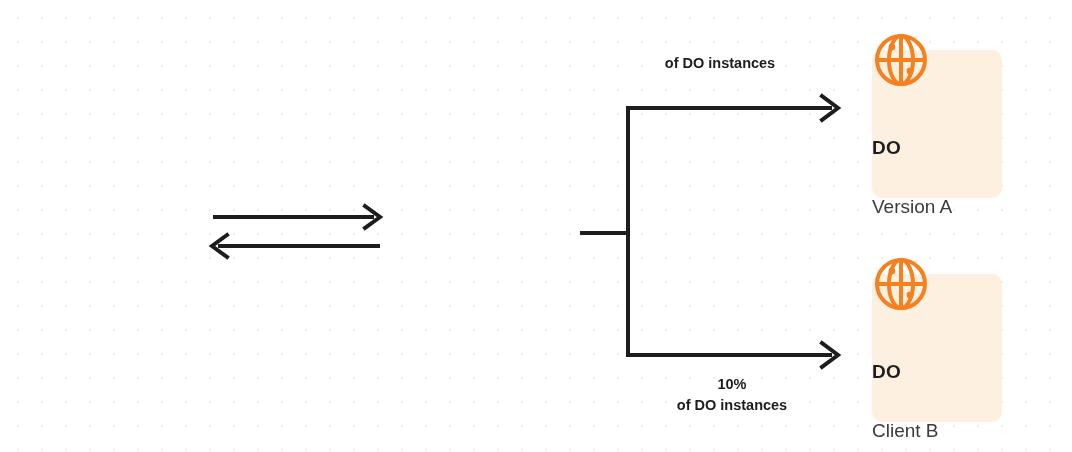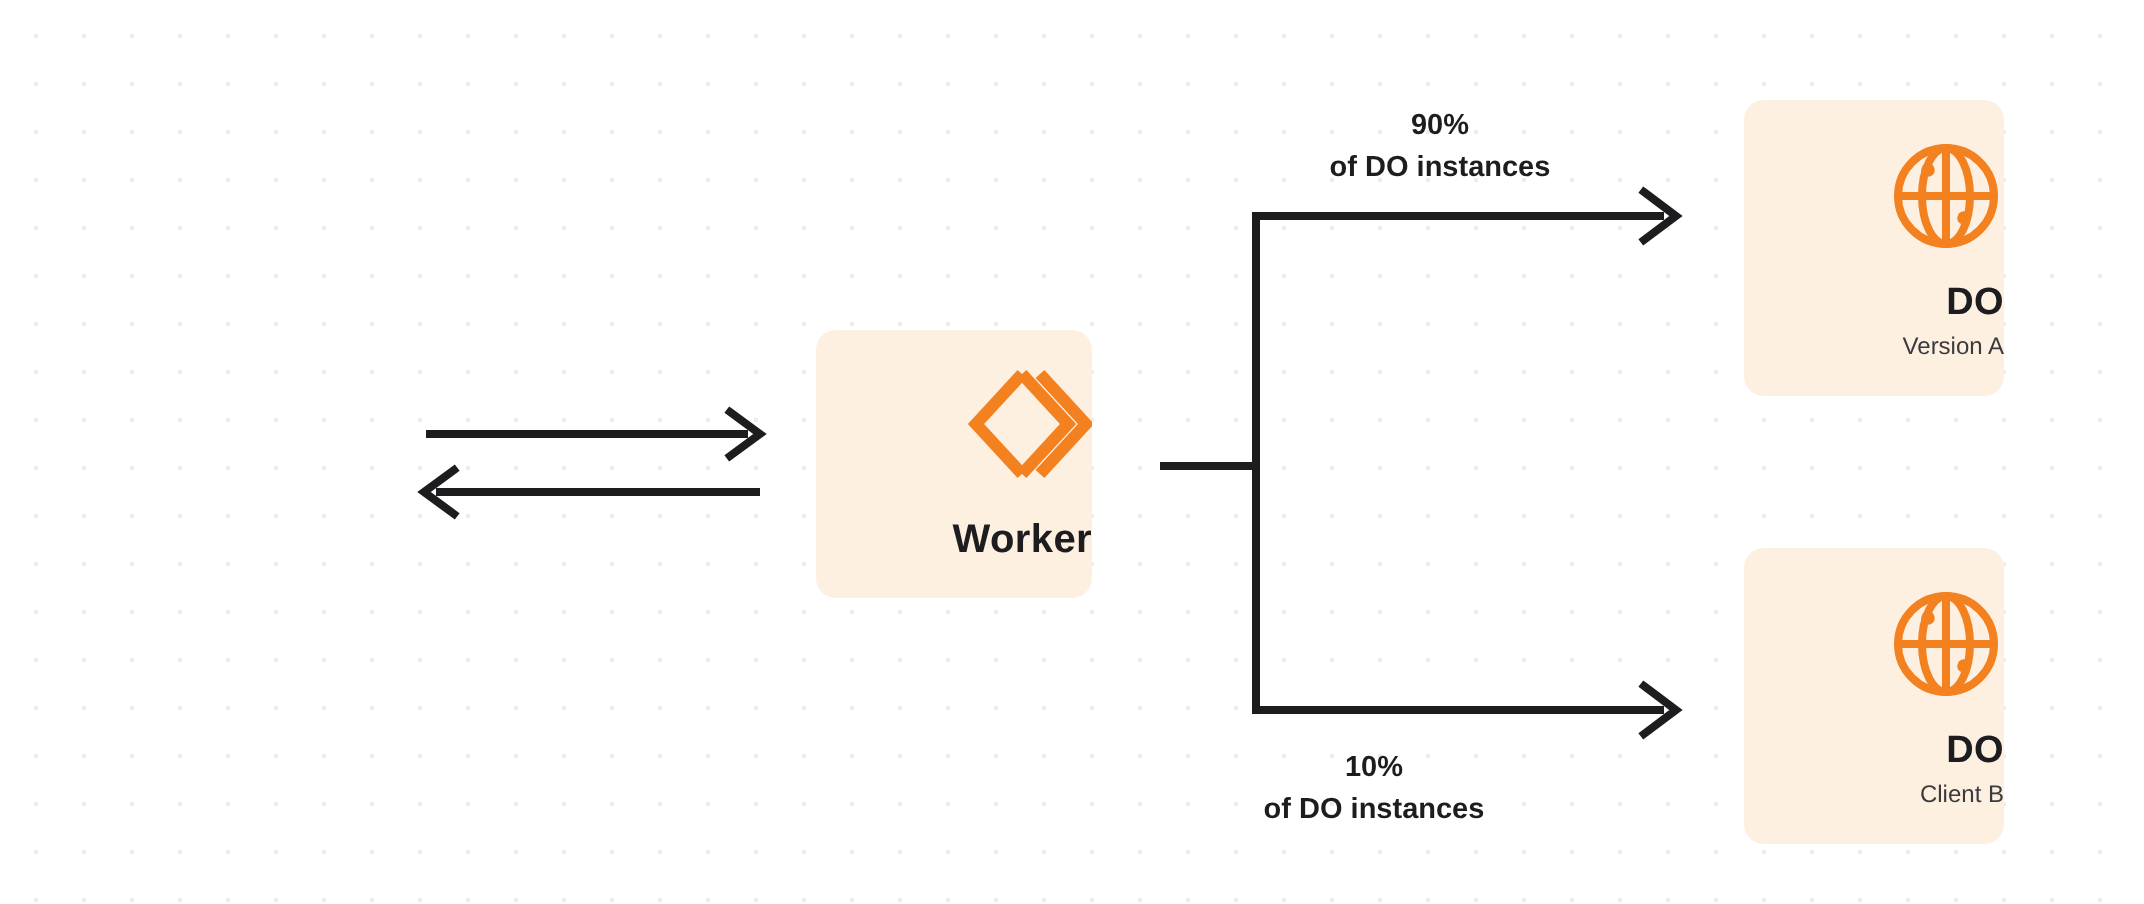--- a/index.html
+++ b/index.html
@@ -24,22 +24,23 @@
     background-position: 6px 6px;
   }
 
   
   .node {
     position: absolute;
     box-sizing: border-box;
     border-radius: 10px;
     display: flex;
     flex-direction: column;
-    align-items: flex-end;
+    align-items: flex-start;
     justify-content: center;
+    gap: 34px;
   }
 
   .node-client {
     left: 42px;
     top: 166px;
     width: 144px;
     height: 134px;
     background-color: #f4f5f7;
   }
   .node-client .node-title {
@@ -74,21 +75,21 @@
   .node-do-b { top: 274px; }
 
   .node-do .node-title {
     font-size: 19px;
     font-weight: bold;
     color: #1d1d1f;
     margin-top: 14px;
     letter-spacing: 0.2px;
   }
   .node-do .node-subtitle {
-    font-size: 12px;
+    font-size: 19px;
     font-weight: normal;
     color: #3b3b3d;
     margin-top: 3px;
   }
 
   .icon-wrap {
     display: flex;
     align-items: center;
     justify-content: center;
   }
@@ -112,21 +113,21 @@
     color: #1d1d1f;
     line-height: 1.42;
     white-space: nowrap;
   }
   .edge-label-top {
     left: 612px;
     top: 53px;
     width: 216px;
   }
   .edge-label-bottom {
-    left: 579px;
+    left: 624px;
     top: 374px;
     width: 216px;
   }
 </style>
 </head>
 <body>
 
 <div id="canvas">
 
   <svg class="svg-layer" width="1072" height="452" viewBox="0 0 1072 452">
@@ -151,42 +152,29 @@
       <polyline points="822,96 838,108 822,120" fill="none" stroke="#1d1d1f" stroke-width="4" stroke-linecap="square" stroke-linejoin="miter"></polyline>
     </g>
 
     <g>
       <line x1="626" y1="355" x2="832" y2="355" stroke="#1d1d1f" stroke-width="4" stroke-linecap="butt"></line>
       <polyline points="822,343 838,355 822,367" fill="none" stroke="#1d1d1f" stroke-width="4" stroke-linecap="square" stroke-linejoin="miter"></polyline>
     </g>
   </svg>
 
   <div class="edge-label edge-label-top">
-    <div>90%</div>
     <div>of DO instances</div>
   </div>
 
   <div class="edge-label edge-label-bottom">
     <div>10%</div>
     <div>of DO instances</div>
   </div>
 
 
-  <div class="node node-worker">
-    <div class="icon-wrap">
-      <svg width="66" height="58" viewBox="0 0 66 58" aria-hidden="true">
-
-        <path d="M31 4 L8 29 L31 54" fill="none" stroke="#f48120" stroke-width="6" stroke-linecap="butt" stroke-linejoin="miter"></path>
-        <path d="M31 4 L54 29 L31 54" fill="none" stroke="#f48120" stroke-width="6" stroke-linecap="butt" stroke-linejoin="miter"></path>
-
-        <path d="M40 4 L63 29 L40 54" fill="none" stroke="#f48120" stroke-width="6" stroke-linecap="butt" stroke-linejoin="miter"></path>
-      </svg>
-    </div>
-    <div class="node-title">Worker</div>
-  </div>
 
   <div class="node node-do node-do-a">
     <div class="icon-wrap">
       <svg width="58" height="58" viewBox="0 0 58 58" aria-hidden="true">
         <circle cx="29" cy="29" r="24" fill="none" stroke="#f48120" stroke-width="4"></circle>
         <line x1="5" y1="29" x2="53" y2="29" stroke="#f48120" stroke-width="4"></line>
         <line x1="29" y1="5" x2="29" y2="53" stroke="#f48120" stroke-width="4"></line>
         <ellipse cx="29" cy="29" rx="12" ry="24" fill="none" stroke="#f48120" stroke-width="4"></ellipse>
         <circle cx="20" cy="16" r="3.4" fill="#f48120"></circle>
         <circle cx="38" cy="40" r="3.4" fill="#f48120"></circle>

